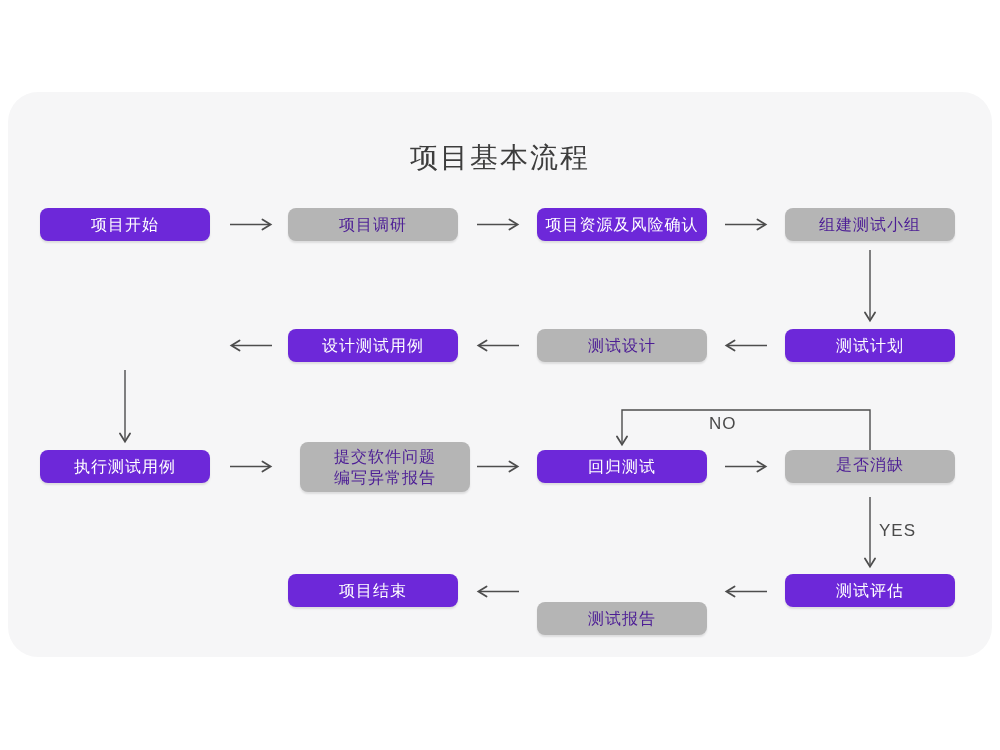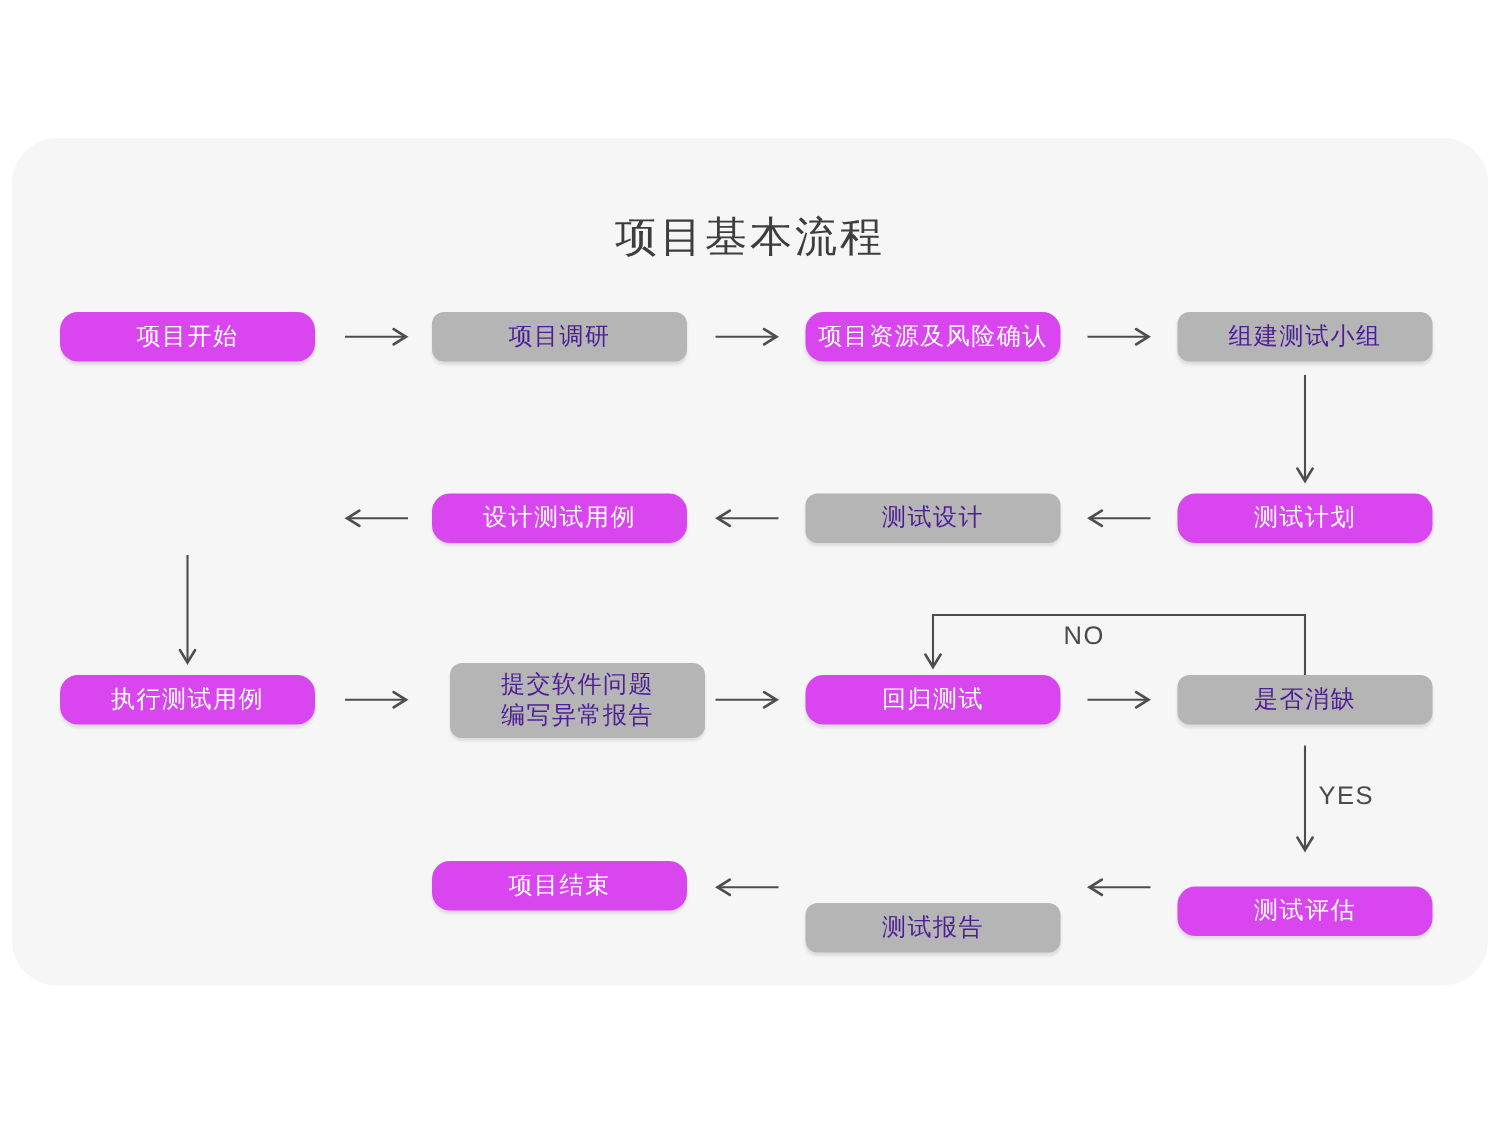--- a/index.html
+++ b/index.html
@@ -37,21 +37,21 @@
     display: flex;
     align-items: center;
     justify-content: center;
     font-size: 16px;
     letter-spacing: 1px;
     text-align: center;
     line-height: 21px;
     white-space: pre-line;
     box-shadow: 0 2px 2px rgba(0,0,0,0.10);
   }
-  .node.purple { background: #d946ef; color: #ffffff; border-radius: 12px; }
+  .node.purple { background: #6d28d9; color: #ffffff; }
   .node.gray   { background: #b5b5b5; color: #4c1d95; }
   .node.tall   { height: 50px; margin-left: 12px; }
   .arrows {
     position: absolute;
     left: 0; top: 0;
     width: 1000px; height: 750px;
     pointer-events: none;
   }
   .edge-label {
     position: absolute;
@@ -77,25 +77,25 @@
   <div class="node gray" style="left:785px; top:208px;">组建测试小组</div>
 
   <div class="node purple" style="left:288px; top:329px;">设计测试用例</div>
   <div class="node gray" style="left:537px; top:329px;">测试设计</div>
   <div class="node purple" style="left:785px; top:329px;">测试计划</div>
 
   <div class="node purple" style="left:40px;  top:450px;">执行测试用例</div>
   <div class="node gray tall" style="left:288px; top:442px;">提交软件问题
 编写异常报告</div>
   <div class="node purple" style="left:537px; top:450px;">回归测试</div>
-  <div class="node gray" style="left:785px; top:450px;">是否消缺</div>
+  <div class="node gray" style="left:785px; top:450px;font-family:Liberation Mono, monospace;">是否消缺</div>
 
   <div class="node purple" style="left:288px; top:574px;text-align:right;">项目结束</div>
   <div class="node gray" style="left:537px; top:574px;margin-top:28px;">测试报告</div>
-  <div class="node purple" style="left:785px; top:574px;margin-top:17px;">测试评估</div>
+  <div class="node purple" style="left:785px; top:574px;">测试评估</div>
 
   <div class="edge-label no">NO</div>
   <div class="edge-label yes">YES</div>
 
   <svg class="arrows" viewBox="0 0 1000 750" xmlns="http://www.w3.org/2000/svg">
     <defs>
       <marker id="ah" viewBox="0 0 10 10" refX="7.5" refY="5" markerWidth="9" markerHeight="9" orient="auto-start-reverse">
         <path d="M1.5,1 L8,5 L1.5,9" fill="none" stroke="#4d4d4d" stroke-width="1.4" stroke-linecap="round"></path>
       </marker>
     </defs>

